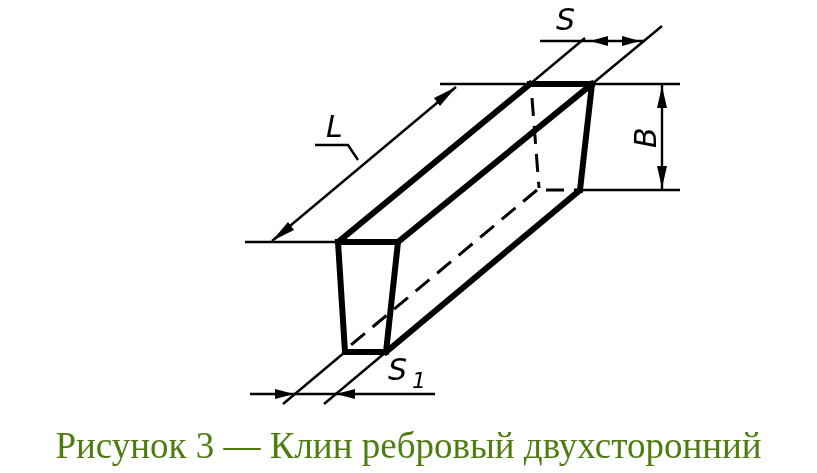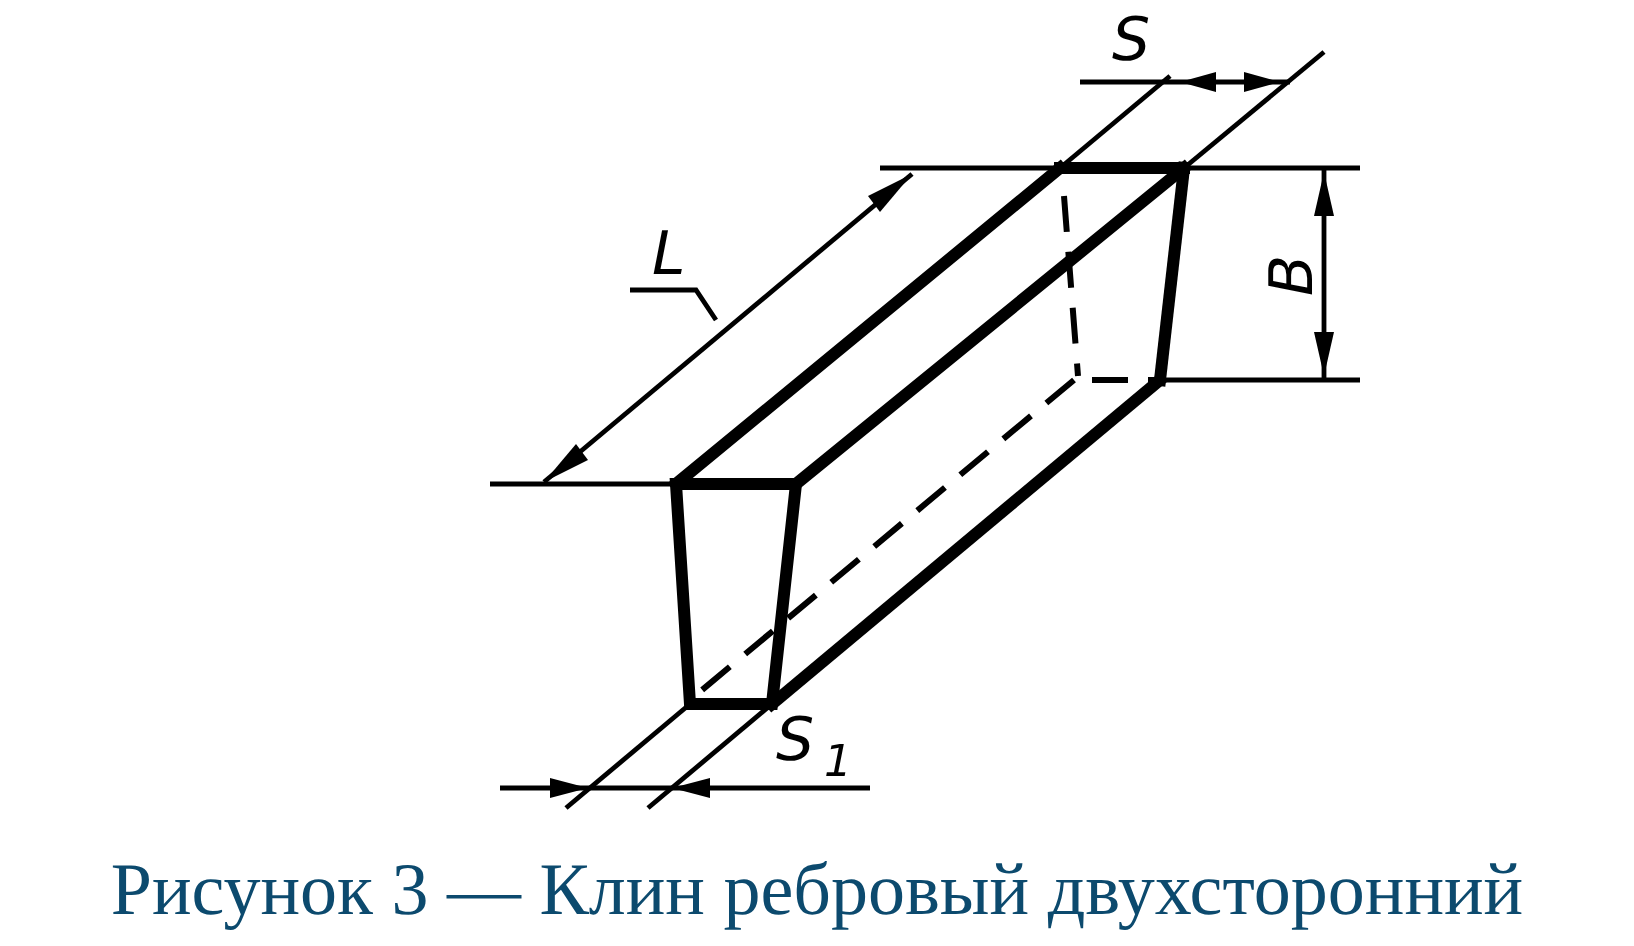--- a/index.html
+++ b/index.html
@@ -7,21 +7,21 @@
     #drawing { position: absolute; left: 0; top: 0; width: 817px; height: 420px; }
     .thick { stroke: #000; stroke-width: 6; fill: none; stroke-linecap: square; stroke-linejoin: miter; }
     .thin { stroke: #000; stroke-width: 2.4; fill: none; }
     .dash { stroke: #000; stroke-width: 3; fill: none; stroke-dasharray: 18 10; }
     .arrow { fill: #000; stroke: none; }
     .lbl { font-family: "DejaVu Sans", sans-serif; font-style: oblique; font-size: 30px; fill: #000; }
     .lbl-sub { font-family: "DejaVu Sans", sans-serif; font-style: oblique; font-size: 22px; fill: #000; }
     #caption {
       position: absolute; left: 0; right: 0; top: 418px; height: 55px;
       text-align: center; font-family: "Liberation Serif", serif;
-      font-size: 37px; line-height: 55px; color: #0c4a6e; letter-spacing: 0px;
+      font-size: 37px; line-height: 55px; color: #4d7c0f; letter-spacing: 0px;
     }
   </style>
 </head>
 <body>
 
 <svg id="drawing" viewBox="0 0 817 420" xmlns="http://www.w3.org/2000/svg">
   <g>
 
     <polygon class="thick" points="338,242 398,242 386,352 345,352"></polygon>
 

